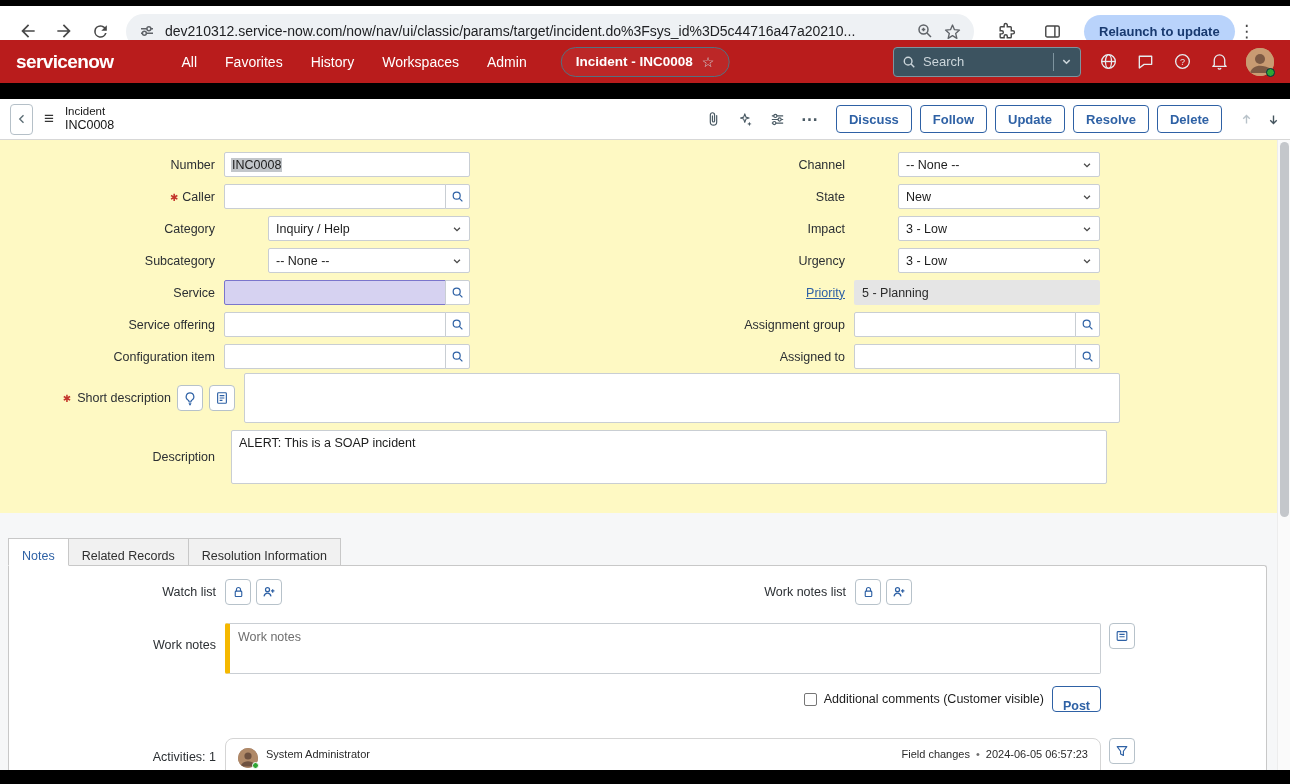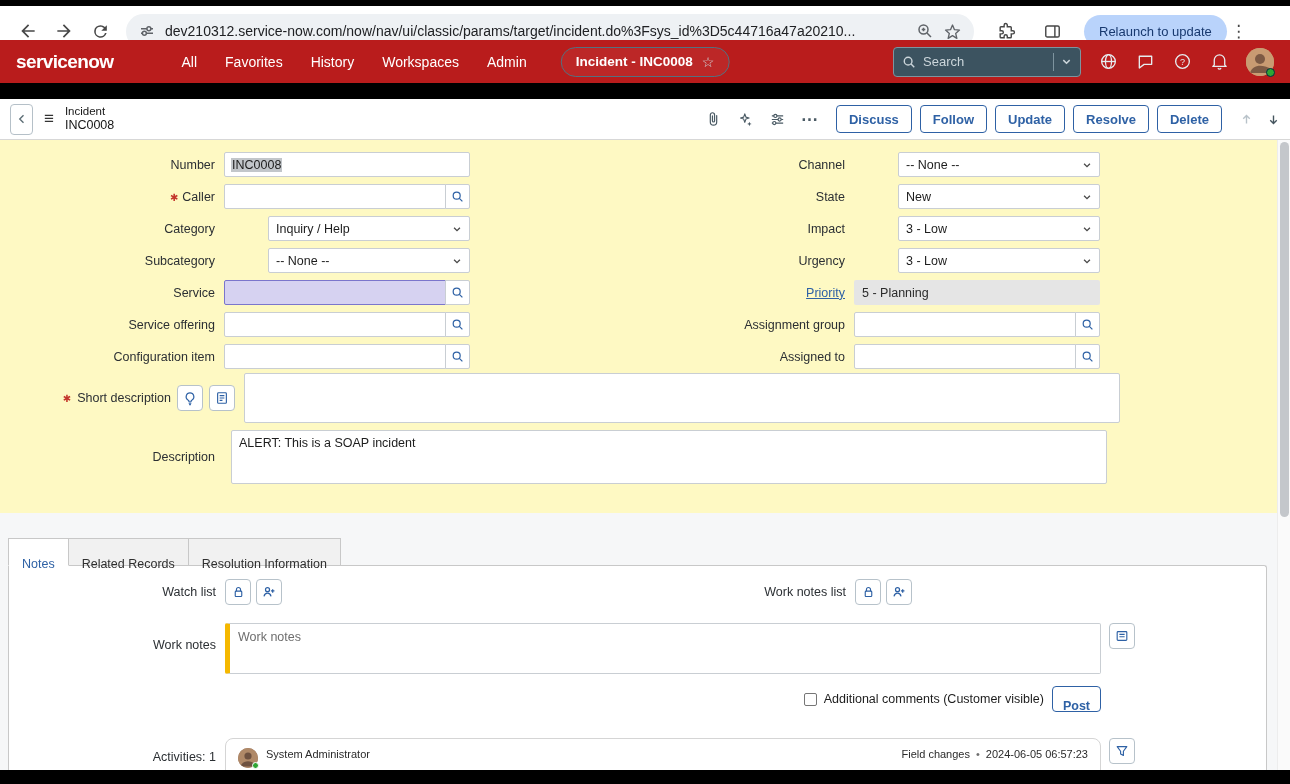--- a/index.html
+++ b/index.html
@@ -6,21 +6,21 @@
   html,body { width:1290px; height:784px; background:#000; font-family:"Liberation Sans", sans-serif; overflow:hidden; position:relative; }
   svg { display:block; }
   .ic { display:inline-flex; align-items:center; justify-content:center; flex:0 0 auto; }
 
   
   .browser-bar { position:absolute; top:6px; left:0; width:100%; height:50px; background:#fff; display:flex; align-items:center; padding:0 10px; }
   .nav-btn { width:36px; height:36px; border-radius:50%; display:flex; align-items:center; justify-content:center; color:#474747; cursor:pointer; flex:0 0 auto; }
   .omnibox { width:848px; height:35px; background:#eef1f4; border-radius:18px; display:flex; align-items:center; padding:0 12px; gap:9px; margin-left:8px; }
   .omnibox .url { color:#202124; font-size:14px; flex:1; white-space:nowrap; overflow:hidden; }
   .after-box { display:flex; align-items:center; gap:10px; margin-left:14px; }
-  .relaunch-btn { background:#b9d3fb; color:#18396f; border:none; border-radius:17px; height:33px; padding:0 15px; font-size:13px; font-family:inherit; font-weight:400; margin-left:14px; cursor:pointer; white-space:nowrap; }
+  .relaunch-btn { background:#b9d3fb; color:#18396f; border:none; border-radius:17px; height:33px; padding:0 15px; font-size:13px; font-family:inherit; font-weight:700; margin-left:14px; cursor:pointer; white-space:nowrap; }
   .kebab { font-size:17px; color:#474747; width:24px; text-align:center; cursor:pointer; }
 
   
   .sn-header { position:absolute; top:40px; left:0; width:100%; height:43px; background:#b91c1c; display:flex; align-items:center; color:#fff; padding:0 16px;gap:31px; }
   .sn-logo { font-weight:bold; font-size:19px; letter-spacing:-0.6px; margin-right:26px; cursor:pointer; }
   .sn-nav { display:flex; gap:6px; }
   .sn-nav-item { font-size:14px; padding:6px 11px; border-radius:4px; cursor:pointer; white-space:nowrap; }
   .sn-pill { position:absolute; left:50%; transform:translateX(-50%); border:1px solid #54707f; background:rgba(255,255,255,0.05); border-radius:16px; height:30px; display:flex; align-items:center; padding:0 14px; font-size:13.5px; font-weight:bold; gap:9px; cursor:pointer; }
   .pill-star { font-weight:normal; font-size:14px; color:#cfd9de; }
   .sn-right { margin-left:auto; display:flex; align-items:center; gap:17px; }
@@ -66,21 +66,21 @@
   .iconbtn { width:26px; height:26px; border:1px solid #b7c2ca; border-radius:4px; background:#fff; display:flex; align-items:center; justify-content:center; cursor:pointer; flex:0 0 auto; }
   .sd-row { margin-top:4px; height:44px; align-items:center;margin-left:20px; }
   .sd-row .lab { gap:6px; }
   .ta { border:1px solid #c9ced3; border-radius:2px; background:#fff; font-size:12.5px; color:#1d1d1d; padding:5px 7px; font-family:inherit; resize:none; outline:none; }
   .ta-short { width:876px; height:50px; margin-left:9px; }
   .desc-row { margin-top:10px; height:54px; align-items:center; }
   .ta-desc { width:876px; height:54px; margin-left:16px; }
 
   
   .tabs { position:absolute; top:398px; left:8px; display:flex; z-index:2; }
-  .tab { height:28px; line-height:26px; padding:12px 13px; border:1px solid #c8c8c8; background:#f1f1f1; font-size:12.5px; color:#2f2f2f; margin-right:-1px; cursor:pointer; position:relative; }
+  .tab { height:28px; line-height:26px; padding:4px 13px; border:1px solid #c8c8c8; background:#f1f1f1; font-size:12.5px; color:#2f2f2f; margin-right:-1px; cursor:pointer; position:relative; }
   .tab.active { background:#fff; color:#2e61a5; border-bottom:1px solid #fff; z-index:3; }
   .panel { position:absolute; top:425px; left:8px; right:10px; bottom:0; background:#fff; border:1px solid #c8c8c8; border-bottom:none; border-radius:0 3px 0 0; z-index:1; }
   .prow { position:absolute; left:0; display:flex; align-items:center; }
   .plab { flex:0 0 207px; text-align:right; font-size:12.5px; color:#2b2f33; }
   .row-watch { top:13px; }
   .row-watch .iconbtn { margin-left:9px; }
   .row-watch .iconbtn + .iconbtn { margin-left:5px; }
   .wnl { flex:0 0 564px; }
   .row-worknotes { top:57px; align-items:flex-start; }
   .row-worknotes .plab { padding-top:15px; }

